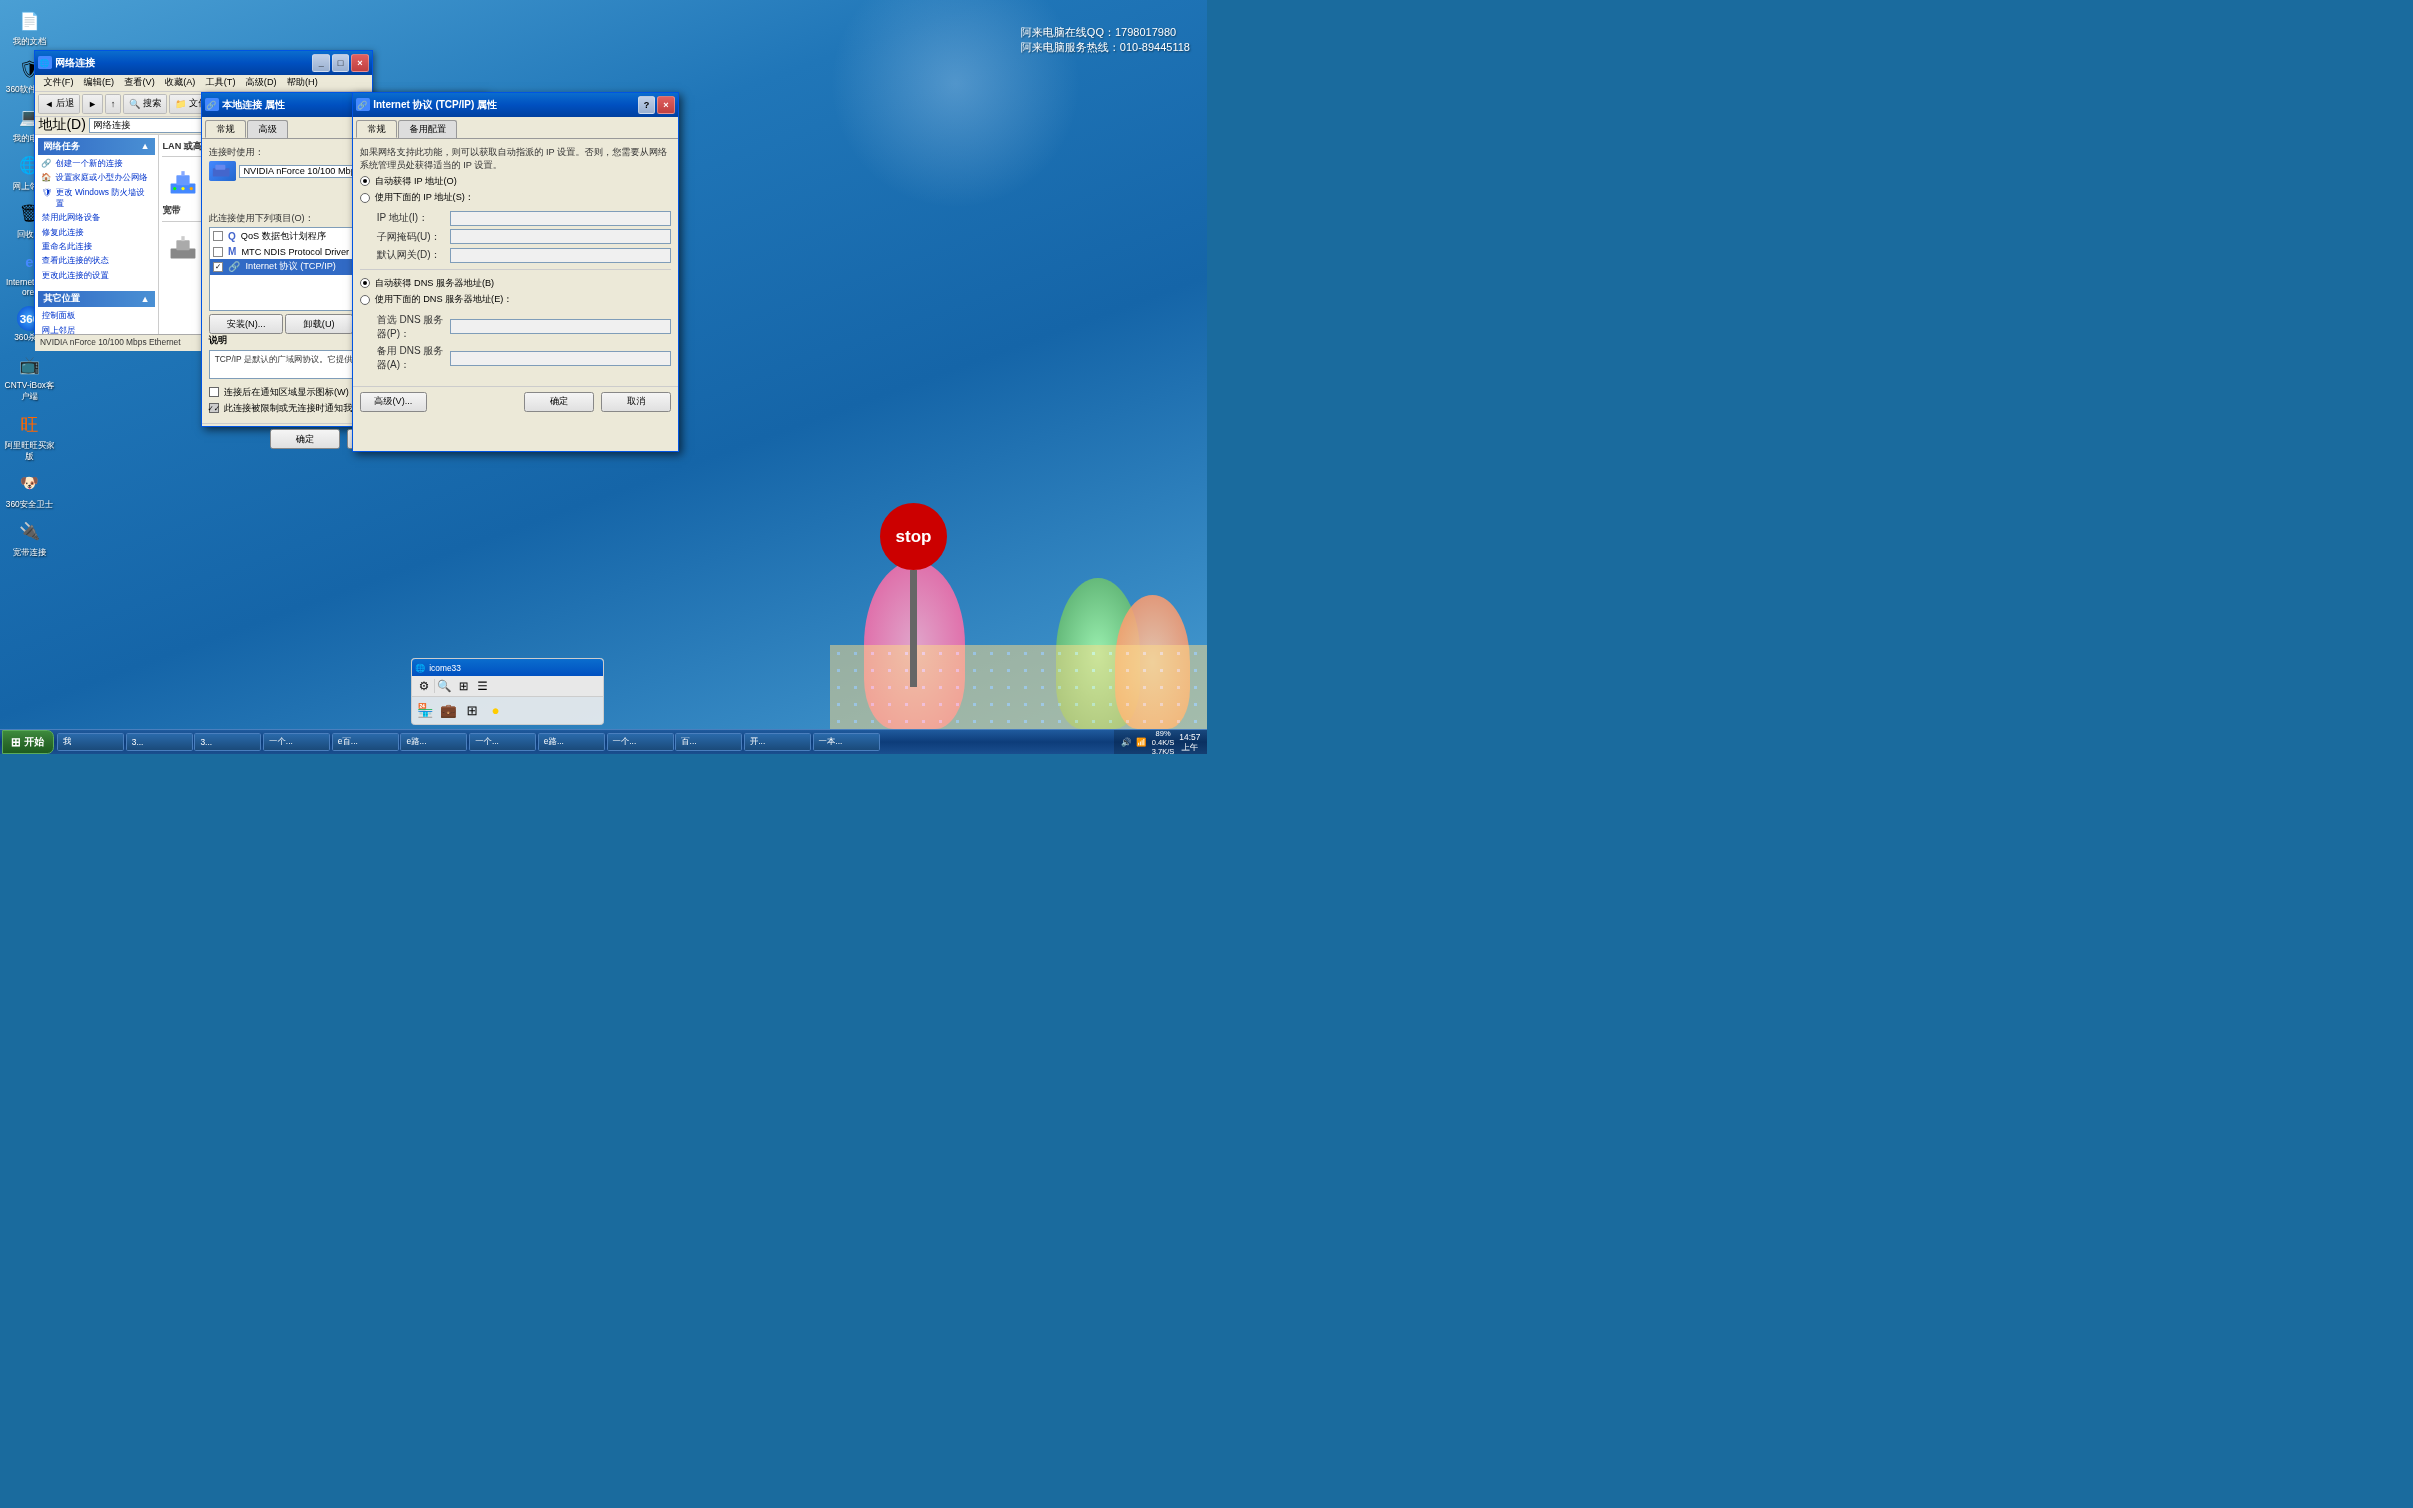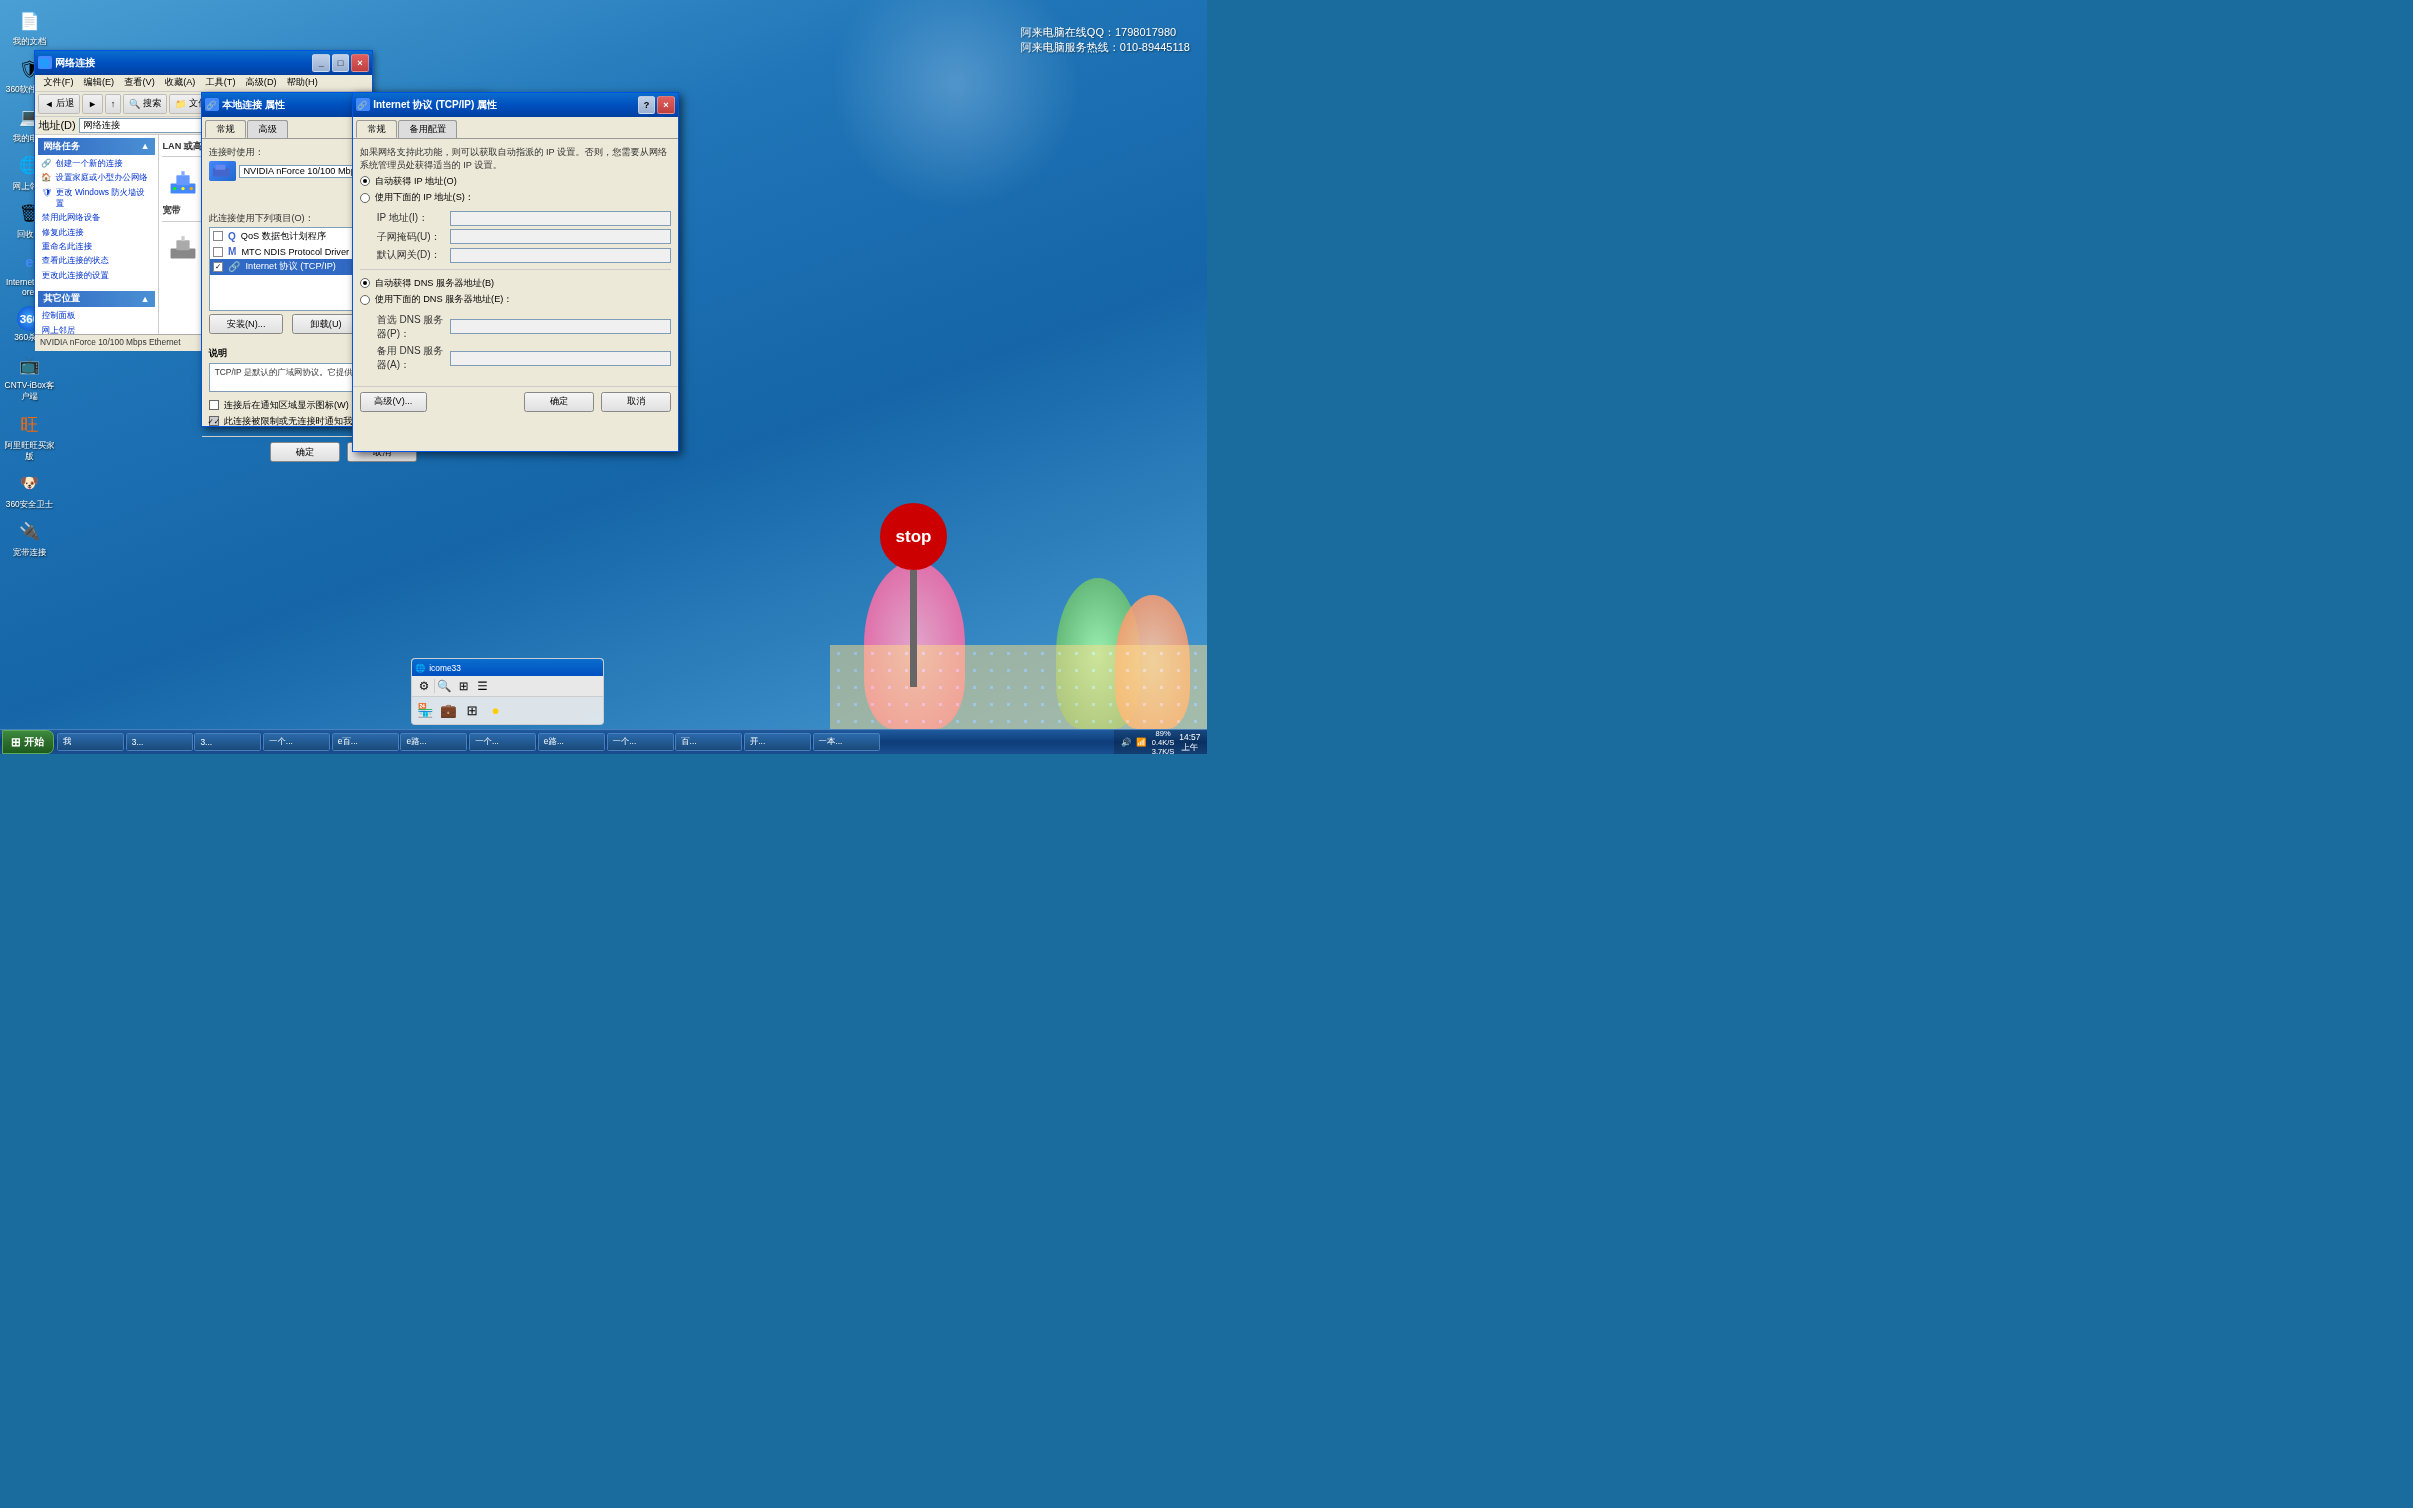--- a/index.html
+++ b/index.html
@@ -240,21 +240,21 @@
     
     .address-bar {
       height: 18.4px;
       background: #ece9d8;
       display: flex;
       align-items: center;
       padding: 0 3.4px;
       gap: 3.4px;
       border-bottom: 0.8px solid #ccc;
     }
-    .address-label { font-size: 11px; color: #000; }
+    .address-label { font-size: 14px; color: #000; }
     .address-input {
       flex: 1;
       height: 15px;
       border: 0.8px solid #7f9db9;
       background: white;
       padding: 0 3.4px;
       font-size: 9.2px;
     }
 
     
@@ -899,21 +899,21 @@
             <span style="font-size:10px;">🔗</span>
             <span>Internet 协议 (TCP/IP)</span>
           </div>
         </div>
         <div class="list-scroll">
           <div class="scroll-arrow">▲</div>
           <div class="scroll-thumb"></div>
           <div class="scroll-arrow" style="position:absolute; bottom:0;">▼</div>
         </div>
       </div>
-      <div style="display:flex; gap:9px; margin-bottom:13px;">
+      <div style="display:flex; gap:2px; margin-bottom:0;">
         <button class="action-btn">安装(N)...</button>
         <button class="action-btn">卸载(U)</button>
         <button class="action-btn">属性(R)</button>
       </div>
       <div style="font-size:9.2px;font-weight:bold;margin-bottom:2.5px;">说明</div>
       <div class="description-box">TCP/IP 是默认的广域网协议。它提供跨越多种互联网络的通讯。</div>
       <div class="checkbox-row">
         <div class="cb-box"></div>
         <span>连接后在通知区域显示图标(W)</span>
       </div>

